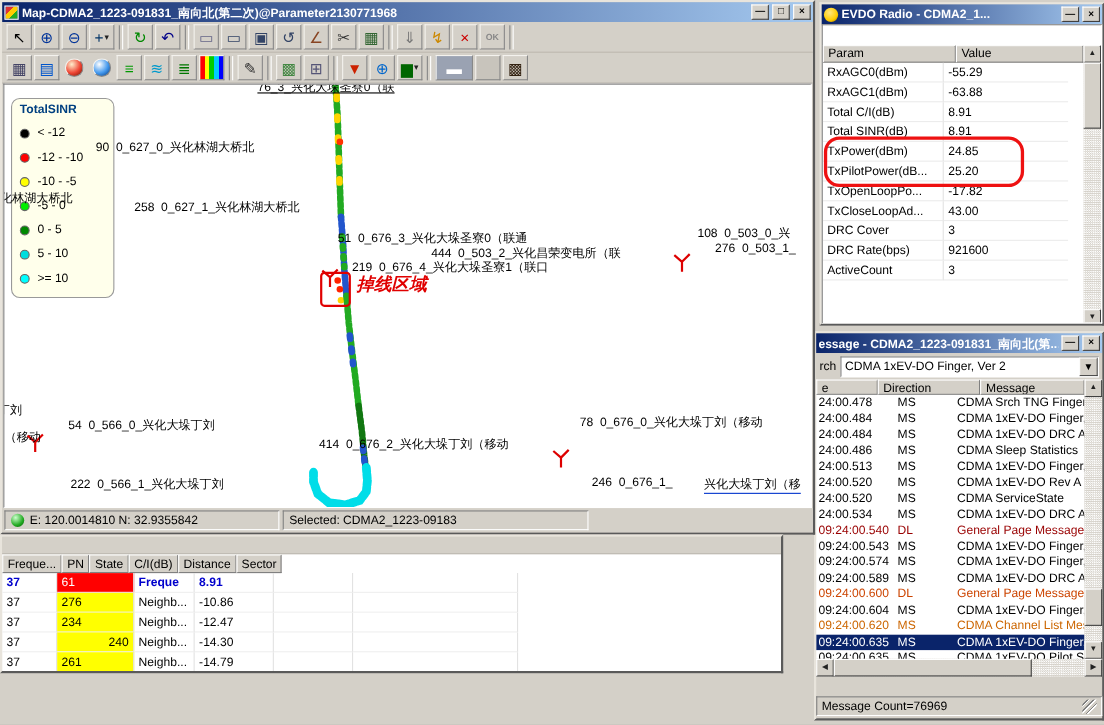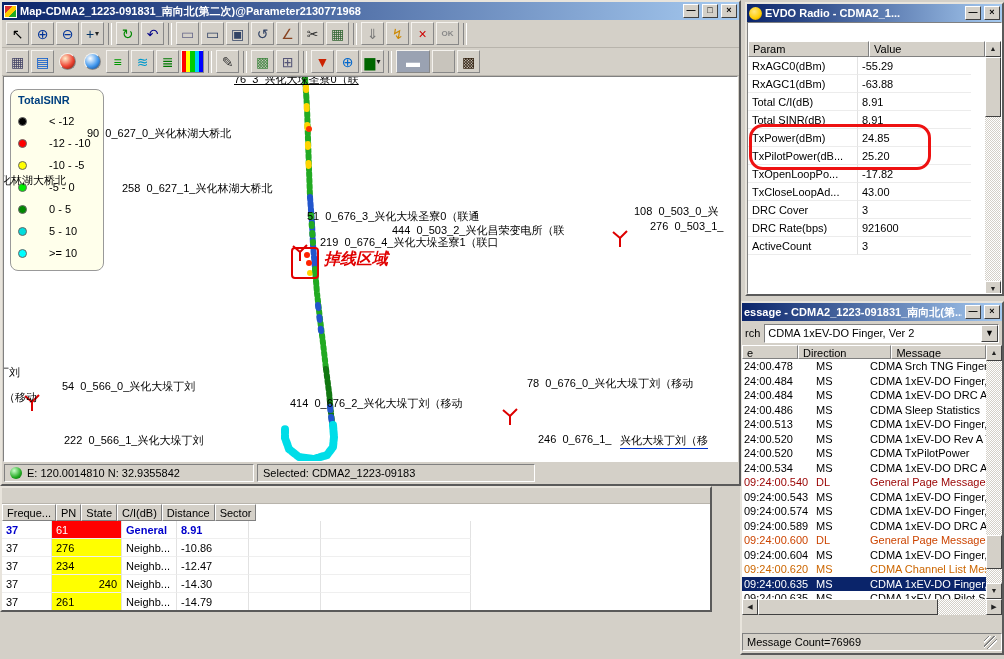--- a/index.html
+++ b/index.html
@@ -34,21 +34,21 @@
   
   .map-area { position: absolute; left: 1px; right: 1px; top: 74px; bottom: 22px; background: #fff;
               border: 1px solid; border-color: #808080 #fff #fff #808080; overflow: hidden; }
   .route-svg { position: absolute; left: 0; top: 0; z-index: 1; }
   .map-label { position: absolute; font-size: 11px; color: #000; white-space: pre; z-index: 5; }
   .map-label.u { border-bottom: 1px solid #0033cc; }
   .antenna { position: absolute; width: 20px; height: 20px; z-index: 3; }
   .legend { position: absolute; left: 6px; top: 12px; width: 94px; background: rgba(255,255,234,0.95);
             border: 1px solid #999; border-radius: 8px; padding: 4px 7px 6px; z-index: 4; }
   .legend-title { font-size: 11px; font-weight: bold; color: #004080; margin-bottom: 4px; }
-  .legend-item { display: flex; align-items: center; gap: 22px; height: 22px; font-size: 11px; color: #000; text-align: center; }
+  .legend-item { display: flex; align-items: center; gap: 7px; height: 22px; font-size: 11px; color: #000; text-align: center; }
   .legend-dot { width: 9px; height: 9px; border-radius: 50%; border: 1px solid #666; flex: 0 0 auto; }
   .drop-rect { position: absolute; border: 2px solid #e00000; border-radius: 4px; z-index: 6; }
   .drop-text { position: absolute; color: #e00000; font-weight: bold; font-style: italic; font-size: 16px; z-index: 6; white-space: nowrap; }
 
   
   .statusbar { position: absolute; left: 0; right: 0; bottom: 0; height: 22px; display: flex; gap: 3px; align-items: center; padding: 2px 2px; background: #d4d0c8; }
   .spanel { height: 18px; border: 1px solid; border-color: #808080 #fff #fff #808080; font-size: 11px; display: flex; align-items: center; gap: 5px; padding: 0 5px; overflow: hidden; white-space: nowrap; }
   .globe-sm { width: 12px; height: 12px; border-radius: 50%; background: radial-gradient(circle at 35% 30%, #cfc, #2a2 60%, #050); flex: 0 0 auto; }
 
   
@@ -157,21 +157,21 @@
 
         <div class="mrow">
           <span class="cell m-time">24:00.520</span>
           <span class="cell m-dir">MS</span>
           <span class="cell m-msg">CDMA 1xEV-DO Rev A TCH...</span>
         </div>
 
         <div class="mrow">
           <span class="cell m-time">24:00.520</span>
           <span class="cell m-dir">MS</span>
-          <span class="cell m-msg">CDMA TxPilotPower</span>
+          <span class="cell m-msg">CDMA ServiceState</span>
         </div>
 
         <div class="mrow">
           <span class="cell m-time">24:00.534</span>
           <span class="cell m-dir">MS</span>
           <span class="cell m-msg">CDMA 1xEV-DO DRC ARQ B...</span>
         </div>
 
         <div class="mrow" style="color: rgb(153, 0, 0);">
           <span class="cell m-time">09:24:00.540</span>
@@ -509,21 +509,21 @@
           <span class="map-label" style="left: 523px; top: 299px;">78  0_676_0_兴化大垛丁刘（移动</span>
 
           <span class="map-label" style="left: 286px; top: 319px;">414  0_676_2_兴化大垛丁刘（移动</span>
 
           <span class="map-label" style="left: -6px; top: 288px;">丁刘</span>
 
           <span class="map-label" style="left: -6px; top: 313px;">0（移动</span>
 
           <span class="map-label" style="left: 534px; top: 356px;">246  0_676_1_</span>
 
-          <span class="map-label u" style="left: 616px; top: 356px;">兴化大垛丁刘（移</span>
+          <span class="map-label u" style="left: 636px; top: 356px;">兴化大垛丁刘（移</span>
 
           <span class="map-label" style="left: 60px; top: 356px;">222  0_566_1_兴化大垛丁刘</span>
         </div>
 
       <div>
 
           <span class="antenna" style="left: 286px; top: 166px;">
             <svg width="20" height="20" viewBox="0 0 20 20">
               <path d="M10 18 L10 9 M10 9 L3 3 M10 9 L17 2" stroke="#dd0000" stroke-width="2" fill="none"></path>
             </svg>
@@ -578,21 +578,21 @@
 
           <span class="lvh fh">Distance</span>
 
           <span class="lvh fh">Sector</span>
         </div>
       <div>
 
           <div class="frow">
             <span class="cell c-freq" style="color: rgb(0, 0, 204); font-weight: bold;">37</span>
             <span class="cell c-pn" style="background-color: rgb(255, 0, 0); color: rgb(255, 255, 255);">61</span>
-            <span class="cell c-state" style="color: rgb(0, 0, 204); font-weight: bold;">General</span>
+            <span class="cell c-state" style="color: rgb(0, 0, 204); font-weight: bold;">Freque</span>
             <span class="cell c-ci" style="color: rgb(0, 0, 204); font-weight: bold;">8.91</span>
             <span class="cell c-dist"></span>
             <span class="cell c-sec"></span>
           </div>
 
           <div class="frow">
             <span class="cell c-freq" style="color: rgb(0, 0, 0); font-weight: normal;">37</span>
             <span class="cell c-pn" style="background-color: rgb(255, 255, 0); color: rgb(0, 0, 0);">276</span>
             <span class="cell c-state" style="color: rgb(0, 0, 0); font-weight: normal;">Neighb...</span>
             <span class="cell c-ci" style="color: rgb(0, 0, 0); font-weight: normal;">-10.86</span>

